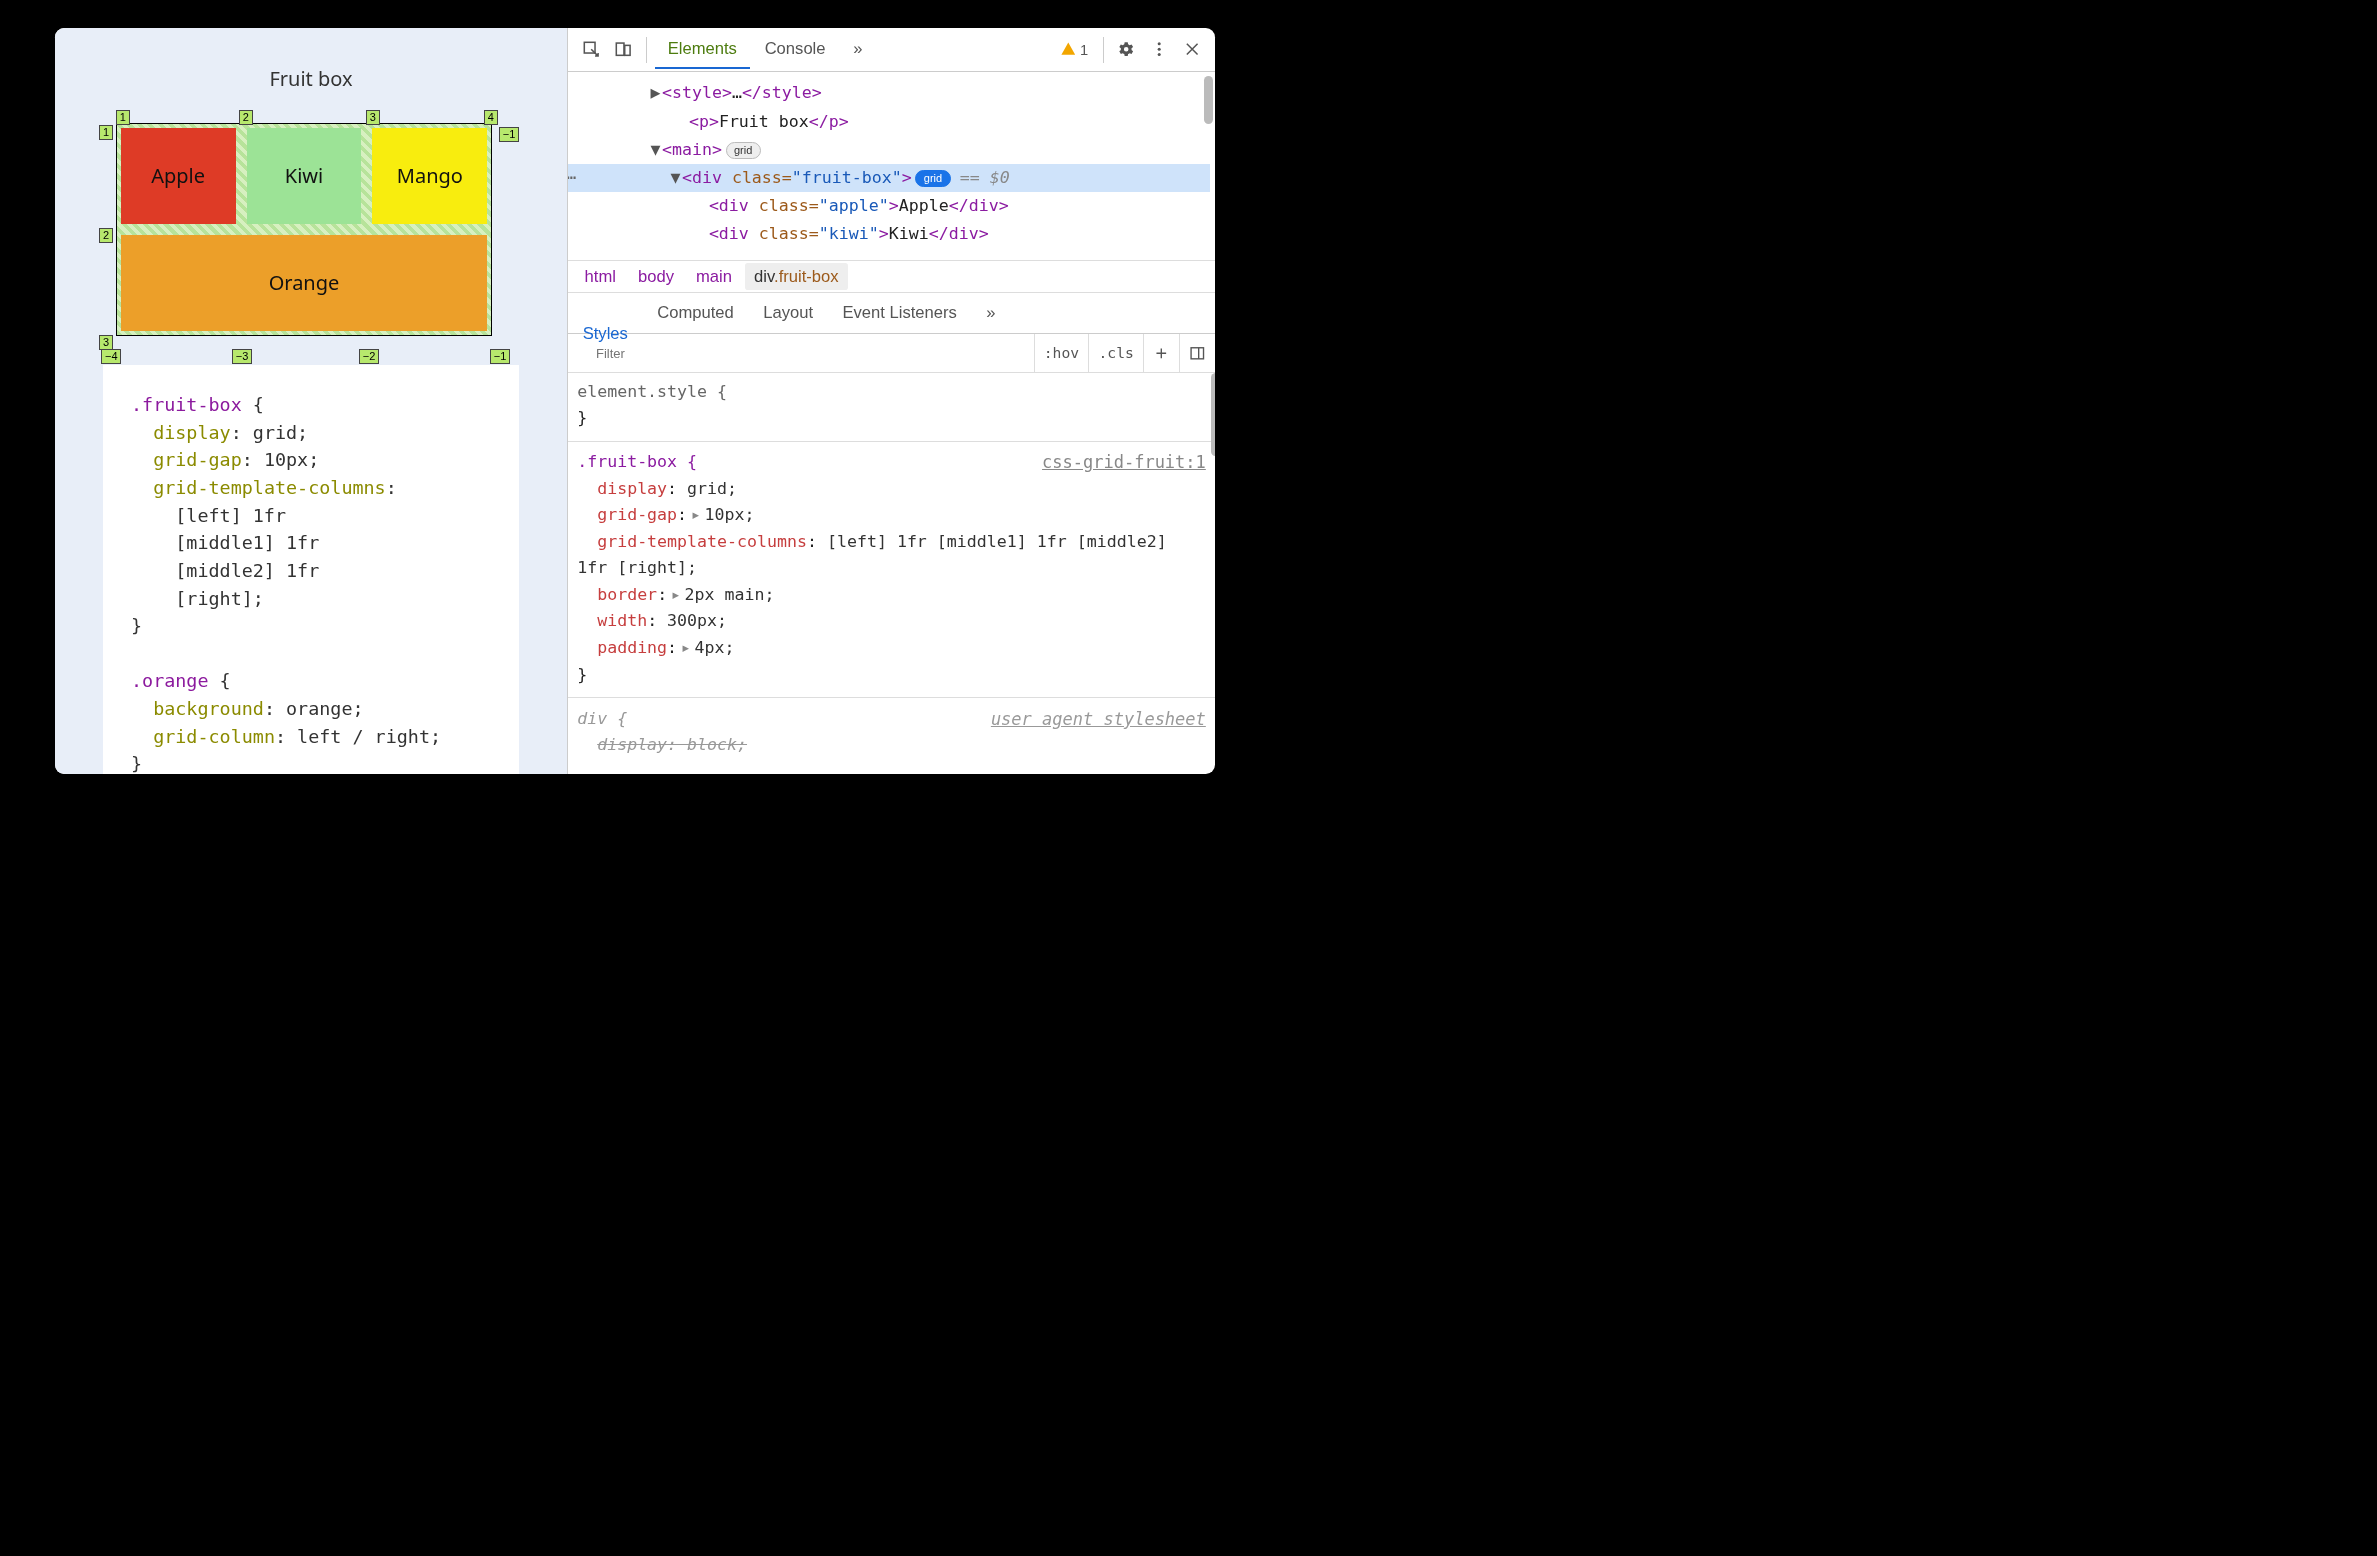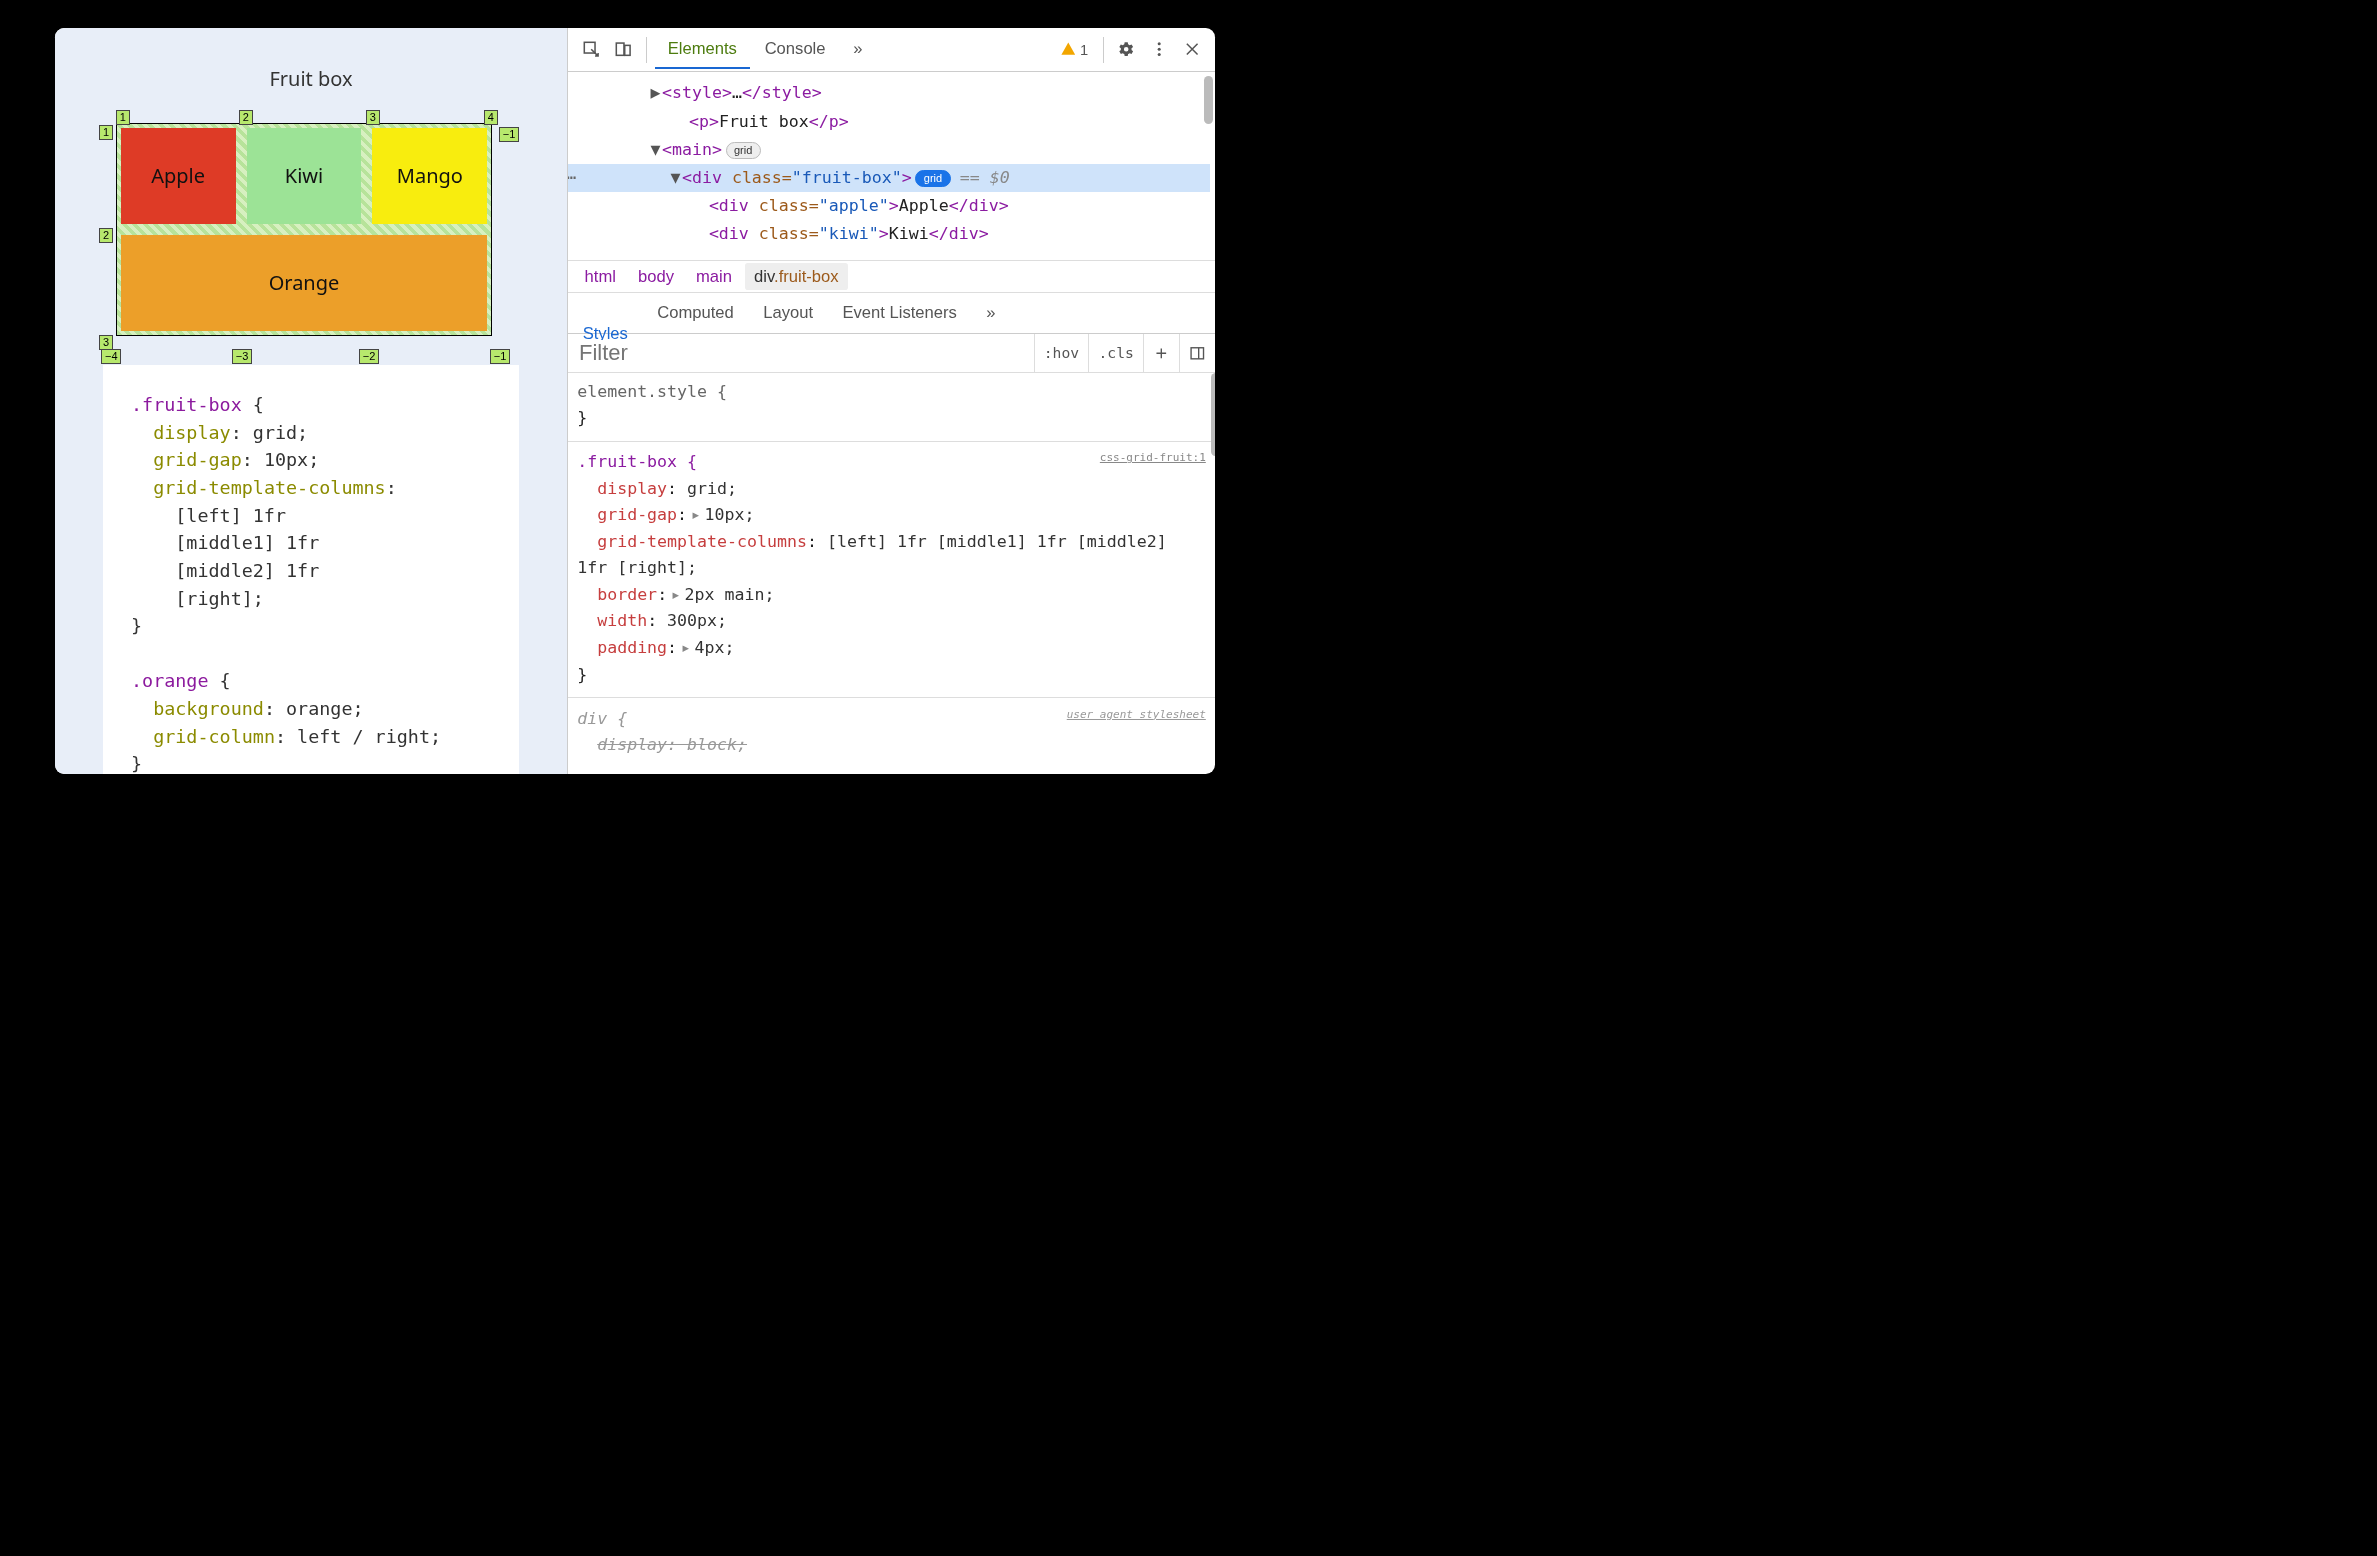--- a/index.html
+++ b/index.html
@@ -158,35 +158,35 @@
     padding: 0 9.2px;
   }
   .stab { color:#555; padding:7.4px 5.5px 5.5px; border-bottom:2.8px solid transparent; cursor:pointer;}
   .stab.active { color:#1967d2; border-bottom-color:#1967d2;margin-top:42px;}
 
   .filter-row {
     display:flex; align-items:center; height:39px;
     border-bottom:0.9px solid #ddd;
   }
   .filter-row input {
-    flex:1; border:none; font-size:22px; padding:0 11px; outline:none; color:#777;
+    flex:1; border:none; font-size:13px; padding:0 28px; outline:none; color:#777;
   }
   .fbtn { color:#555; font:14.7px/1 Menlo,monospace; padding:0 9.2px; cursor:pointer; border-left:0.9px solid #ddd; height:100%; display:flex; align-items:center;}
   .fbtn svg{width:16.6px;height:16.6px;}
 
   .styles-body {
     font: 16.6px/1.6 Menlo, Consolas, monospace;
     padding: 5.5px 9.2px 11px;
     position:relative;
     flex: 1;
     overflow: hidden;
   }
   .rule-block { margin-bottom:9.2px; }
   .rule-head { color:#666; }
-  .rule-src { float:right; color:#888; text-decoration:underline; font-size:11px;}
+  .rule-src { float:right; color:#888; text-decoration:underline; font-size:17px;}
   .selr { color:#8b1ba1; }
   .p  { color:#c63e3e; }
   .v  { color:#333; }
   .tri{ color:#888; margin:0 3.7px;}
   .strike { text-decoration: line-through; font-style:italic; color:#999;text-align:center;}
   .uas { color:#999; font-style:italic;}
   .hr { border-top:0.9px solid #ddd; margin:7.4px -9.2px;}
   .styles-scroll { position:absolute; right:-5.5px; top:0; width:9.2px; height:83px; background:#bbb; border-radius:4.6px;}
 
 </style>

